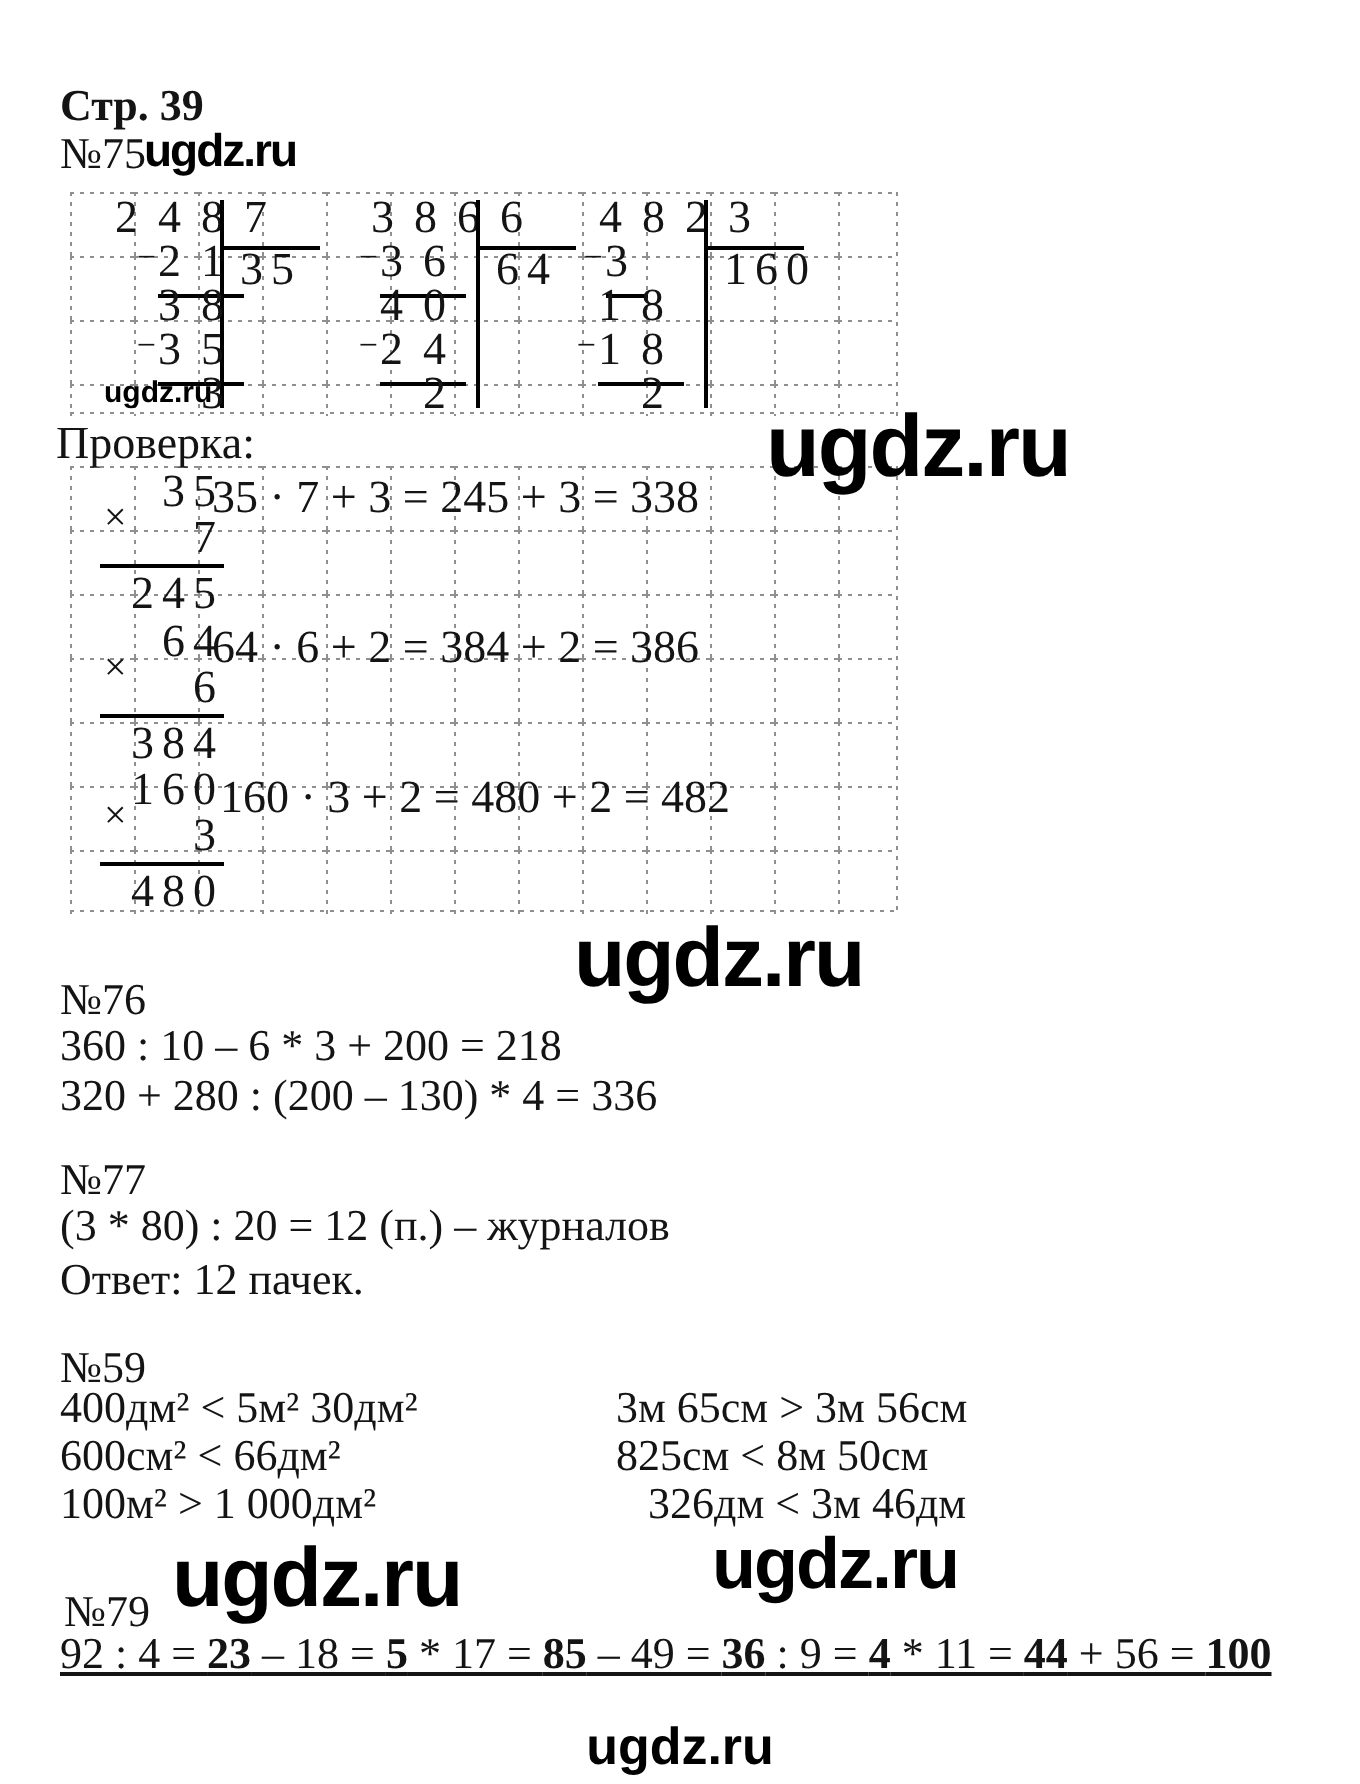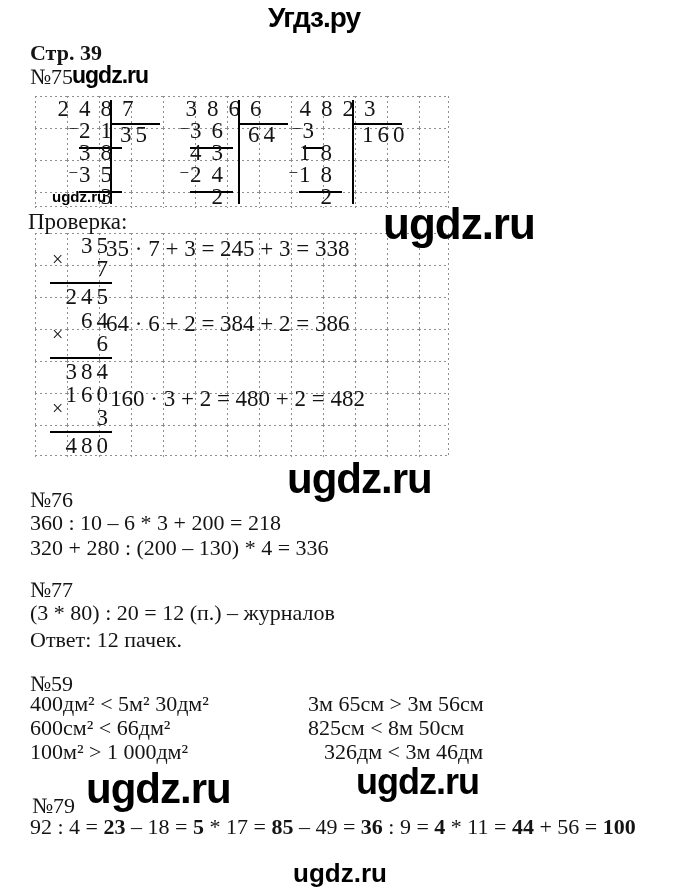--- a/index.html
+++ b/index.html
@@ -51,42 +51,41 @@
   .mrow{position:absolute;left:2px;width:62px;text-align:right;font-size:23px;line-height:22px;letter-spacing:4px;white-space:nowrap;}
   .mr1{top:0}
   .mr2{top:23px;height:24px;border-bottom:2px solid #000;}
   .mr3{top:51px}
   .msign{position:absolute;left:4px;top:13px;font-size:20px;}
   .meq{position:absolute;font-size:23px;white-space:nowrap;}
   .e1{left:106px;top:236px}.e2{left:106px;top:311px}.e3{left:110px;top:386px}
   .check-label{position:absolute;left:28px;top:209px;font-size:23px;}
 
   .b{font-weight:bold;text-align:right;}
-  .t79seg span{white-space:pre;}
+  .t79seg span{white-space:pre;text-decoration:underline;}
 </style>
 </head>
 <body>
 
 <div class="page">
 
   <svg class="grid g1" width="414" height="112">
     <defs>
       <pattern id="gp" width="32" height="32" patternUnits="userSpaceOnUse">
         <path d="M0 0.5 H32 M0.5 0 V32" fill="none" stroke="#8f8f8f" stroke-width="1" stroke-dasharray="2 3"></path>
       </pattern>
     </defs>
     <rect width="414" height="112" fill="url(#gp)"></rect>
     <path d="M413.5 0 V112 M0 110.5 H414" fill="none" stroke="#8f8f8f" stroke-width="1" stroke-dasharray="2 3"></path>
   </svg>
   <svg class="grid g2" width="414" height="224">
     <rect width="414" height="224" fill="url(#gp)"></rect>
     <path d="M413.5 0 V224 M0 222.5 H414" fill="none" stroke="#8f8f8f" stroke-width="1" stroke-dasharray="2 3"></path>
   </svg>
 
-  <div class="wm wm-header">Угдз.ру</div>
   <div class="wm wm-inline">ugdz.ru</div>
   <div class="wm wm-grid">ugdz.ru</div>
   <div class="wm wm-check">ugdz.ru</div>
   <div class="wm wm-mid">ugdz.ru</div>
   <div class="wm wm-bl">ugdz.ru</div>
   <div class="wm wm-br">ugdz.ru</div>
   <div class="wm wm-footer">ugdz.ru</div>
 
   <div class="page-label">Стр. 39</div>
 
@@ -104,21 +103,21 @@
     <div class="row dcol step s4 r5">3</div>
   </div>
 
   <div class="division d2">
     <div class="row dcol r1">386</div>
     <div class="vbar"></div>
     <div class="hq"></div>
     <div class="row dvs r1">6</div>
     <div class="row quo">64</div>
     <div class="row dcol step s1 r2"><span class="minus">−</span><span class="us">36</span></div>
-    <div class="row dcol step s2 r3">43</div>
+    <div class="row dcol step s2 r3">40</div>
     <div class="row dcol step s3 r4"><span class="minus">−</span><span class="us">24</span></div>
     <div class="row dcol step s4 r5">2</div>
   </div>
 
   <div class="division d3">
     <div class="row dcol r1">482</div>
     <div class="vbar"></div>
     <div class="hq"></div>
     <div class="row dvs r1">3</div>
     <div class="row quo">160</div>

